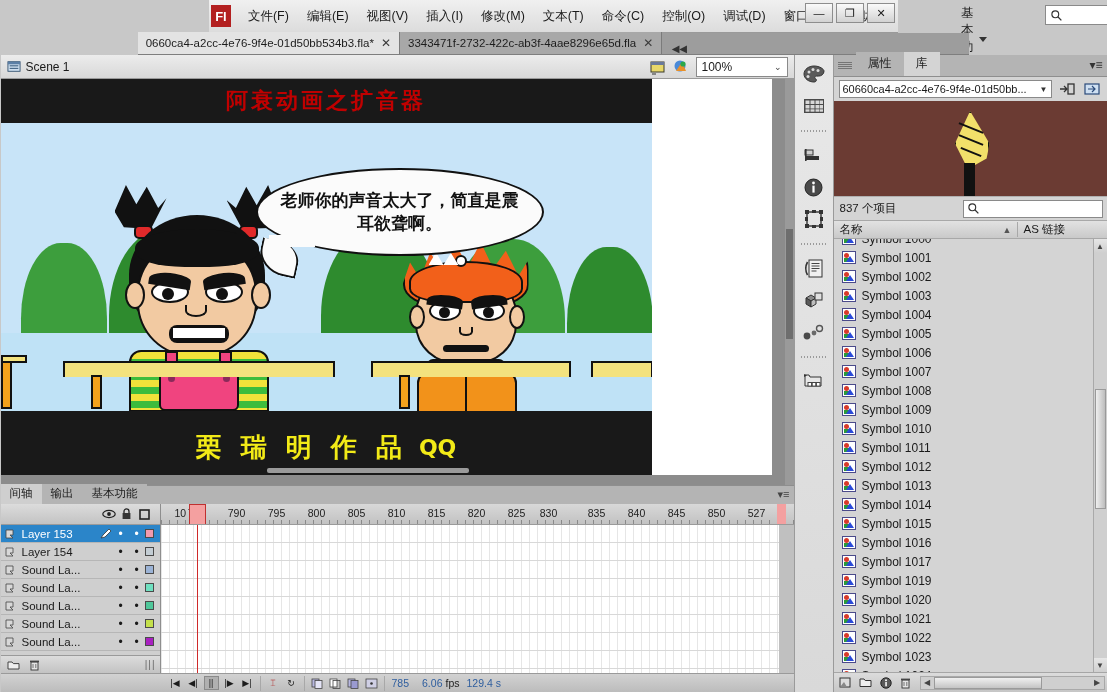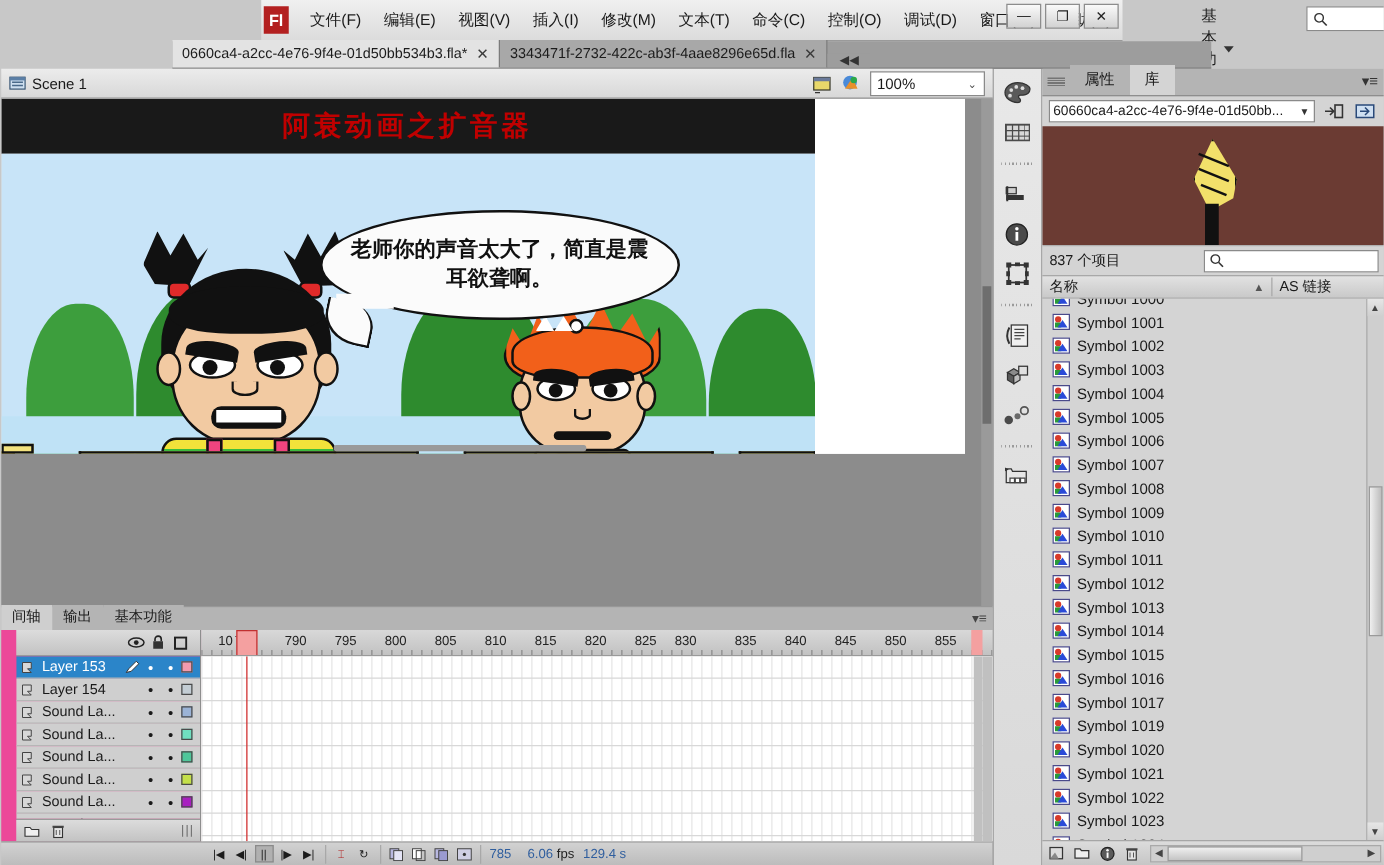--- a/index.html
+++ b/index.html
@@ -81,21 +81,21 @@
     width: 92px; height: 20px; background: #fff; border: 1px solid #8a8a8a;
     display: flex; align-items: center; justify-content: space-between; padding: 0 5px; font-size: 12px;
   }
 
   
   .stage-wrap {
     flex: 1; background: #8c8c8c; position: relative; overflow: hidden;
     display: flex; justify-content: center;
   }
   .stage {
-    position: absolute; left: 0px; top: 0px; width: 771px; height: 284px;
+    position: absolute; left: 0px; top: 0px; width: 771px; height: 396px;
     background: #fff; overflow: hidden; text-decoration: underline;
   }
   .stage-inner { position: absolute; left: 0px; top: 0; width: 651px; height: 404px; }
   .band-top { position:absolute; left:0; top:0; width:651px; height:44px; background:#191919; }
   .title-cn {
     position: absolute; left: 0; top: 0; width: 651px; height: 44px;
     display: flex; align-items: center; justify-content: center;
     color: #c00000; font-size: 22px; letter-spacing: 3px;
     font-family: "DejaVu Sans", sans-serif; font-weight: bold;
   }
@@ -218,21 +218,21 @@
 
   
   .timeline { height: 207px; display: flex; flex-direction: column; background:#c6c6c6; border-top:1px solid #8e8e8e; }
   .tl-tabs { height: 18px; background:#b4b4b4; display:flex; align-items:flex-end; position:relative; }
   .tl-tab { padding:2px 9px 3px; font-size:11.5px; background:#b4b4b4; }
   .tl-tab.active { background:#cfcfcf; }
   .tl-tab-filler { flex:1; background:#b4b4b4; }
   .tl-tabmenu { position:absolute; right:4px; top:2px; font-size:11px; color:#444; }
 
   .tl-main { flex:1; display:flex; min-height:0; }
-  .tl-layers { width: 160px; display:flex; flex-direction:column; background:#ec4899; border-right:1px solid #8e8e8e;padding-left:12px; }
+  .tl-layers { width: 160px; display:flex; flex-direction:column; background:#bef264; border-right:1px solid #8e8e8e; }
   .tl-layerhead {
     height: 21px; display:flex; align-items:center; background:linear-gradient(to bottom,#dcdcdc,#c3c3c3);
     border-bottom:1px solid #9a9a9a; padding-left:4px;
   }
   .lh-spacer { flex:1; }
   .lh-icon { width:18px; display:flex; align-items:center; justify-content:center; color:#333; }
   .layer-rows { flex:1; overflow:hidden; }
   .layer-row {
     height: 18px; display: flex; align-items: center; border-bottom:1px solid #b6b6b6;
     font-size: 11.5px; padding-left: 3px; background:#cfcfcf;
@@ -629,21 +629,21 @@
               <span class="tick-label" style="left:196px;">805</span>
               <span class="tick-label" style="left:236px;">810</span>
               <span class="tick-label" style="left:276px;">815</span>
               <span class="tick-label" style="left:316px;">820</span>
               <span class="tick-label" style="left:356px;">825</span>
               <span class="tick-label" style="left:388px;">830</span>
               <span class="tick-label" style="left:436px;">835</span>
               <span class="tick-label" style="left:476px;">840</span>
               <span class="tick-label" style="left:516px;">845</span>
               <span class="tick-label" style="left:556px;">850</span>
-              <span class="tick-label" style="left:596px;">855</span>
+              <span class="tick-label" style="left:596px;">527</span>
               <div class="ticks" id="ruler-ticks">
                   <span class="tick" style="left: 0px;"></span>
                   <span class="tick" style="left: 8px;"></span>
                   <span class="tick" style="left: 16px;"></span>
                   <span class="tick" style="left: 24px;"></span>
                   <span class="tick" style="left: 32px;"></span>
                   <span class="tick" style="left: 40px;"></span>
                   <span class="tick" style="left: 48px;"></span>
                   <span class="tick" style="left: 56px;"></span>
                   <span class="tick" style="left: 64px;"></span>

